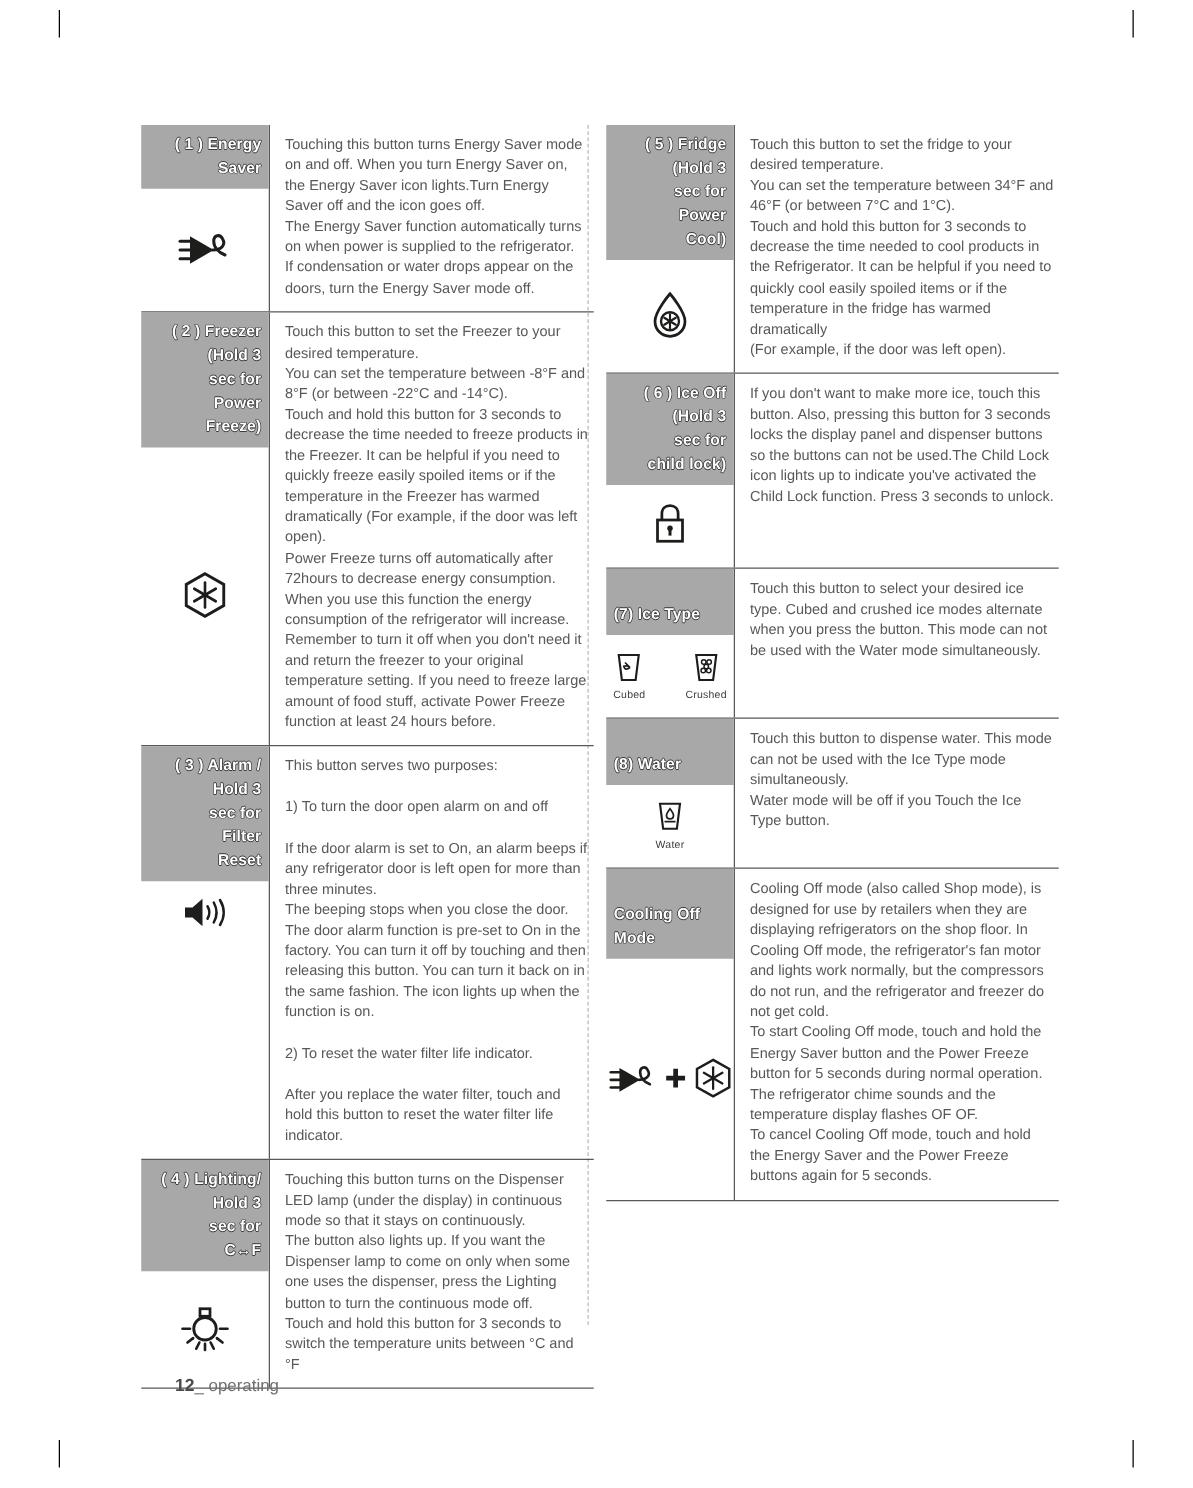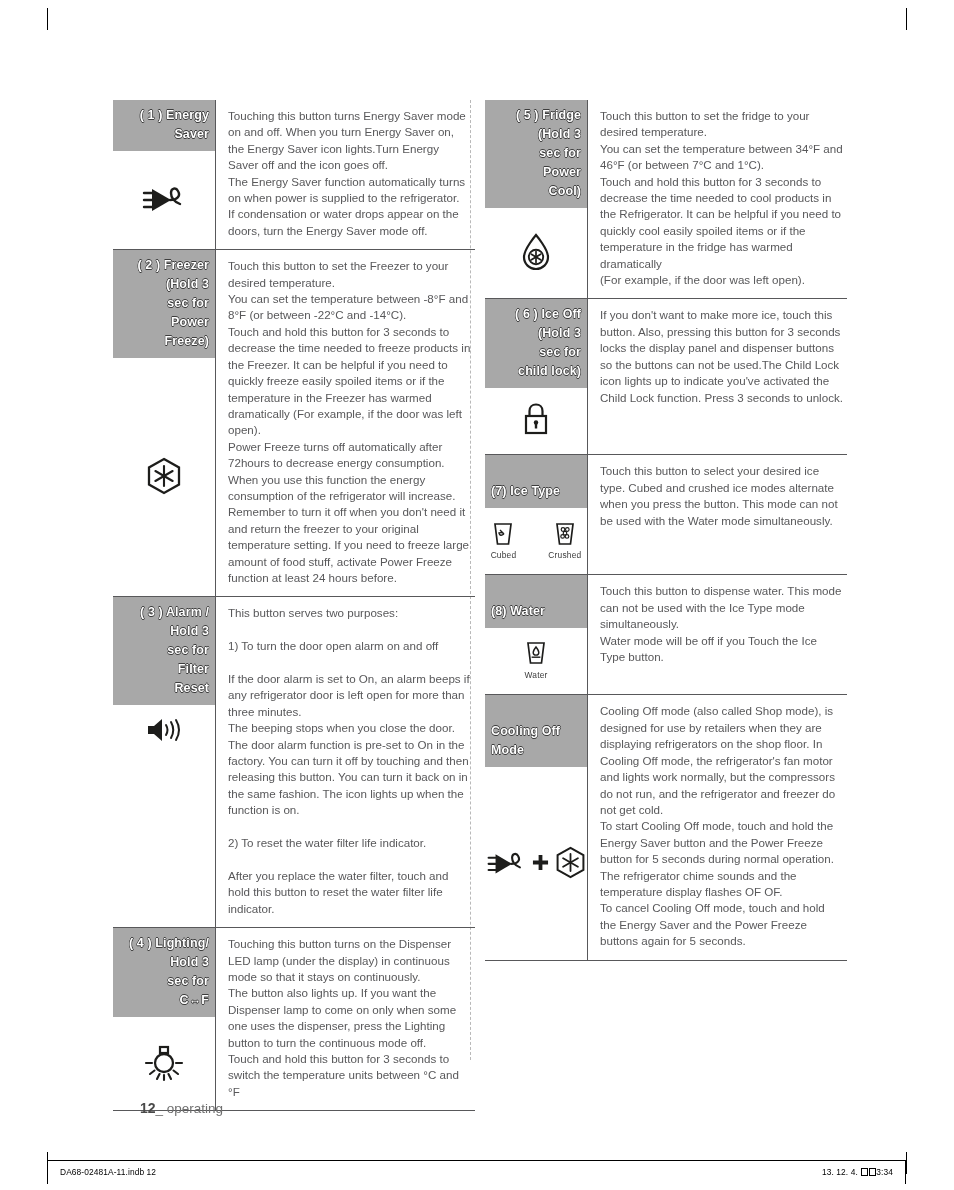--- a/index.html
+++ b/index.html
@@ -496,21 +496,14 @@
         </div>
       </div>
 
     </div>
   </div>
 
   <div class="folio">
     <b>12</b><span>_ operating</span>
   </div>
 
-  <div class="printer-bar">
-    <div class="printer-left">DA68-02481A-11.indb   12</div>
-    <div class="printer-right">
-      <span>13. 12. 4.</span>
-      <span class="cjk-box"></span><span class="cjk-box"></span><span>3:34</span>
-    </div>
-  </div>
 
 </div>
 
 </body></html>

